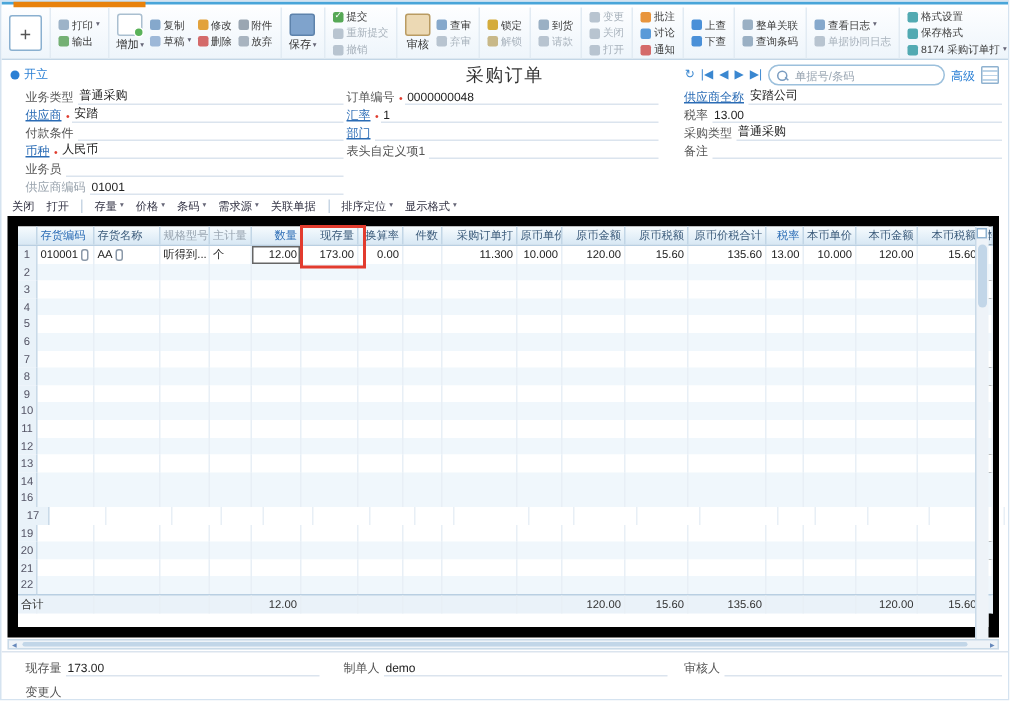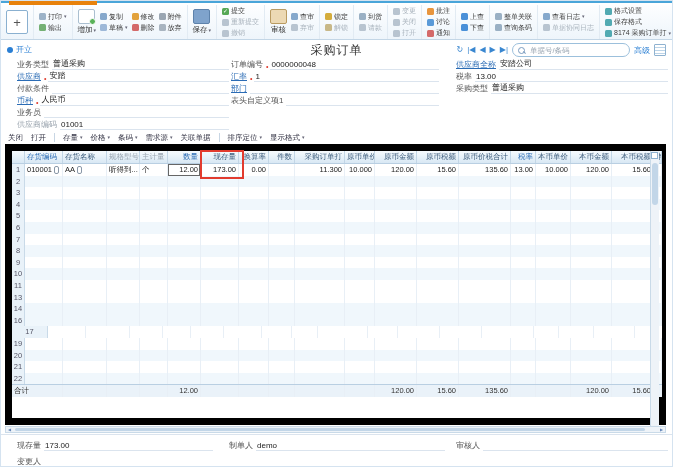--- a/index.html
+++ b/index.html
@@ -396,20 +396,24 @@
           <span class="flabel link" data-name="field-label">供应商全称</span>
           <span class="fval" data-name="field-value">安踏公司</span>
         </div>
         <div class="ffield" data-name="form-field">
           <span class="flabel" data-name="field-label">税率</span>
           <span class="fval" data-name="field-value">13.00</span>
         </div>
         <div class="ffield" data-name="form-field">
           <span class="flabel" data-name="field-label">采购类型</span>
           <span class="fval" data-name="field-value">普通采购</span>
+        </div>
+        <div class="ffield" data-name="form-field">
+          <span class="flabel" data-name="field-label">备注</span>
+          <span class="fval" data-name="field-value"></span>
         </div>
       </div>
     </div>
 
   <div class="gtb" data-name="grid-toolbar">
       <span class="gtbi" data-name="grid-toolbar-item">
         <span data-name="grid-toolbar-label">关闭</span>
       </span>
       <span class="gtbi" data-name="grid-toolbar-item">
         <span data-name="grid-toolbar-label">打开</span>
@@ -692,20 +696,41 @@
           <div class="gc r" data-name="cell-price" style="width: 30px;"></div>
           <div class="gc r" data-name="cell-amount" style="width: 42px;"></div>
           <div class="gc r" data-name="cell-tax" style="width: 42px;"></div>
           <div class="gc r" data-name="cell-total" style="width: 52px;"></div>
           <div class="gc r" data-name="cell-taxrate" style="width: 25px;"></div>
           <div class="gc r" data-name="cell-bprice" style="width: 35px;"></div>
           <div class="gc r" data-name="cell-bamount" style="width: 41px;"></div>
           <div class="gc r" data-name="cell-btax" style="width: 42px;"></div>
           <div class="gc r" data-name="cell-bmore" style="width: 8px;"></div>
         </div>
+        <div class="grow alt" data-name="table-row">
+          <div class="gc rownum" data-name="cell-rownum" style="width: 13px;">12</div>
+          <div class="gc" data-name="cell-code" style="width: 38px;"></div>
+          <div class="gc" data-name="cell-name" style="width: 44px;"></div>
+          <div class="gc" data-name="cell-spec" style="width: 33px;"></div>
+          <div class="gc" data-name="cell-unit" style="width: 28px;"></div>
+          <div class="gc r" data-name="cell-qty" style="width: 33px;"></div>
+          <div class="gc r" data-name="cell-stock" style="width: 38px;"></div>
+          <div class="gc r" data-name="cell-rate" style="width: 30px;"></div>
+          <div class="gc r" data-name="cell-pieces" style="width: 26px;"></div>
+          <div class="gc r" data-name="cell-taxprice" style="width: 50px;"></div>
+          <div class="gc r" data-name="cell-price" style="width: 30px;"></div>
+          <div class="gc r" data-name="cell-amount" style="width: 42px;"></div>
+          <div class="gc r" data-name="cell-tax" style="width: 42px;"></div>
+          <div class="gc r" data-name="cell-total" style="width: 52px;"></div>
+          <div class="gc r" data-name="cell-taxrate" style="width: 25px;"></div>
+          <div class="gc r" data-name="cell-bprice" style="width: 35px;"></div>
+          <div class="gc r" data-name="cell-bamount" style="width: 41px;"></div>
+          <div class="gc r" data-name="cell-btax" style="width: 42px;"></div>
+          <div class="gc r" data-name="cell-bmore" style="width: 8px;"></div>
+        </div>
         <div class="grow" data-name="table-row">
           <div class="gc rownum" data-name="cell-rownum" style="width: 13px;">13</div>
           <div class="gc" data-name="cell-code" style="width: 38px;"></div>
           <div class="gc" data-name="cell-name" style="width: 44px;"></div>
           <div class="gc" data-name="cell-spec" style="width: 33px;"></div>
           <div class="gc" data-name="cell-unit" style="width: 28px;"></div>
           <div class="gc r" data-name="cell-qty" style="width: 33px;"></div>
           <div class="gc r" data-name="cell-stock" style="width: 38px;"></div>
           <div class="gc r" data-name="cell-rate" style="width: 30px;"></div>
           <div class="gc r" data-name="cell-pieces" style="width: 26px;"></div>
@@ -756,21 +781,21 @@
           <div class="gc r" data-name="cell-amount" style="width: 42px;"></div>
           <div class="gc r" data-name="cell-tax" style="width: 42px;"></div>
           <div class="gc r" data-name="cell-total" style="width: 52px;"></div>
           <div class="gc r" data-name="cell-taxrate" style="width: 25px;"></div>
           <div class="gc r" data-name="cell-bprice" style="width: 35px;"></div>
           <div class="gc r" data-name="cell-bamount" style="width: 41px;"></div>
           <div class="gc r" data-name="cell-btax" style="width: 42px;"></div>
           <div class="gc r" data-name="cell-bmore" style="width: 8px;"></div>
         </div>
         <div class="grow" data-name="table-row">
-          <div class="gc rownum" data-name="cell-rownum" style="width: 36px;">17</div>
+          <div class="gc rownum" data-name="cell-rownum" style="width: 21px;">17</div>
           <div class="gc" data-name="cell-code" style="width: 38px;"></div>
           <div class="gc" data-name="cell-name" style="width: 44px;"></div>
           <div class="gc" data-name="cell-spec" style="width: 33px;"></div>
           <div class="gc" data-name="cell-unit" style="width: 28px;"></div>
           <div class="gc r" data-name="cell-qty" style="width: 33px;"></div>
           <div class="gc r" data-name="cell-stock" style="width: 38px;"></div>
           <div class="gc r" data-name="cell-rate" style="width: 30px;"></div>
           <div class="gc r" data-name="cell-pieces" style="width: 26px;"></div>
           <div class="gc r" data-name="cell-taxprice" style="width: 50px;"></div>
           <div class="gc r" data-name="cell-price" style="width: 30px;"></div>

